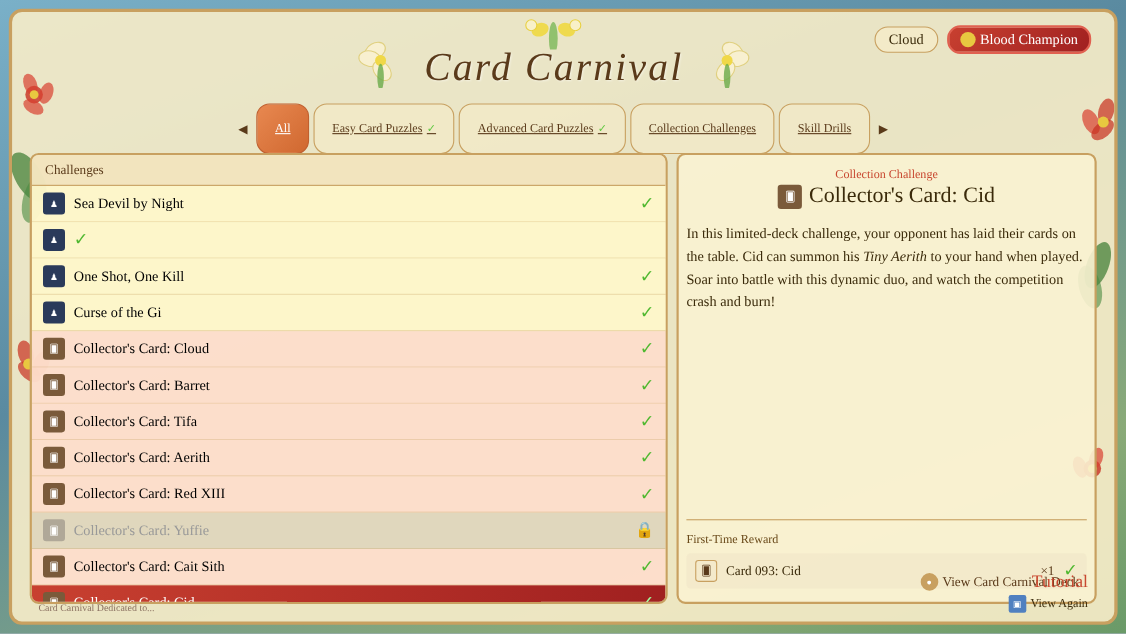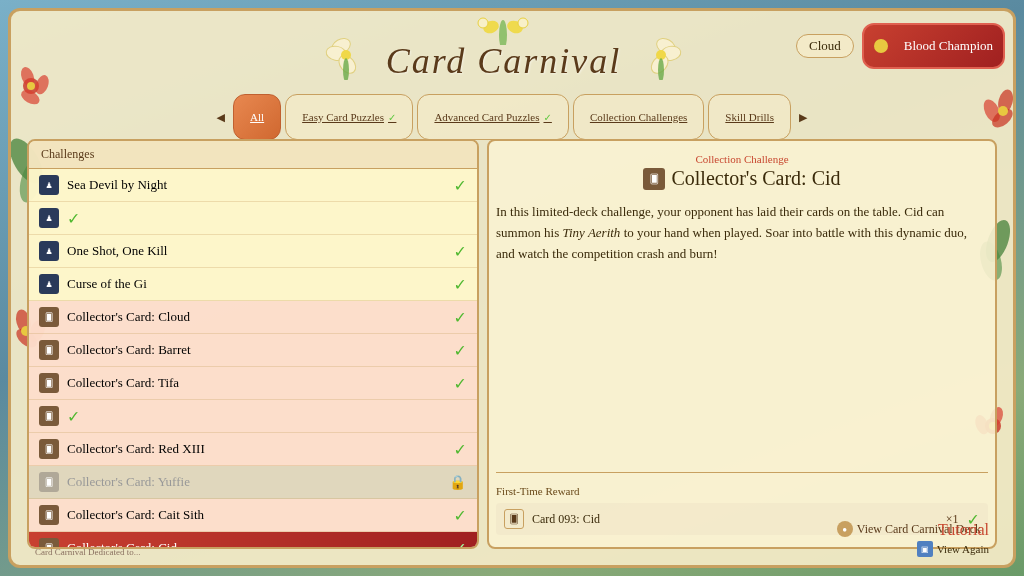--- a/index.html
+++ b/index.html
@@ -51,46 +51,46 @@
       color: #5a3a1a;
       font-style: italic;
       letter-spacing: 2px;
       text-shadow: 1px 1px 2px rgba(255,255,255,0.5);
       font-family: 'Palatino Linotype', 'Book Antiqua', Palatino, serif;
     }
 
     .top-right-info {
       position: absolute;
       top: 12px;
-      right: 8px;
+      right: 21px;
       display: flex;
       align-items: center;
       gap: 8px;
       z-index: 4;
     }
 
     .player-name {
       background: rgba(245, 235, 200, 0.85);
       border: 1px solid #c8a060;
       border-radius: 12px;
       padding: 3px 12px;
       font-size: 13px;
       color: #3a2a0a;
     }
 
     .rank-badge {
       background: linear-gradient(135deg, #c84030, #a02020);
       border: 2px solid #e06050;
       border-radius: 12px;
-      padding: 13px 10px;
+      padding: 3px 10px;
       font-size: 13px;
       color: #fff;
       display: flex;
       align-items: center;
-      gap: 16px;
+      gap: 4px;
       text-align: center;
     }
 
     .rank-icon {
       width: 14px;
       height: 14px;
       background: #e8c840;
       border-radius: 50%;
       display: inline-block;
     }
@@ -153,21 +153,21 @@
       left: 16px;
       right: 16px;
       bottom: 16px;
       display: flex;
       gap: 8px;
       z-index: 3;
     }
 
     
     .challenges-panel {
-      width: 452px;
+      width: 580px;
       background: rgba(250, 242, 210, 0.9);
       border: 2px solid #c8a060;
       border-radius: 8px;
       display: flex;
       flex-direction: column;
       overflow: hidden;
     }
 
     .challenges-header {
       padding: 6px 12px;
@@ -605,20 +605,21 @@
         </div>
 
         <div class="challenge-item section-pink">
           <div class="challenge-icon brown">🂠</div>
           <span class="challenge-name">Collector's Card: Tifa</span>
           <span class="check-mark">✓</span>
         </div>
 
         <div class="challenge-item section-pink">
           <div class="challenge-icon brown">🂠</div>
+          <span class="challenge-name">Collector's Card: Aerith</span>
           <span class="check-mark">✓</span>
         </div>
 
         <div class="challenge-item section-pink">
           <div class="challenge-icon brown">🂠</div>
           <span class="challenge-name">Collector's Card: Red XIII</span>
           <span class="check-mark">✓</span>
         </div>
 
         <div class="challenge-item section-pink locked">

